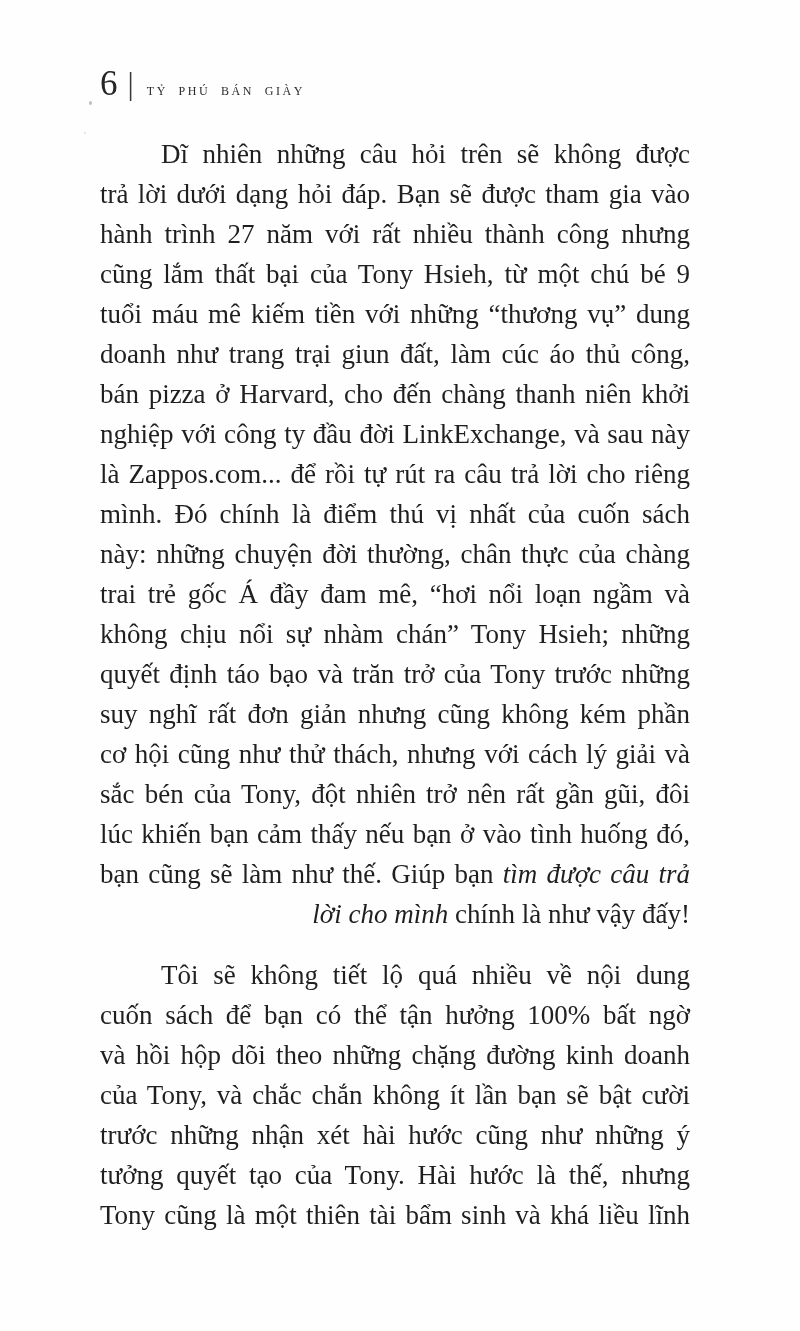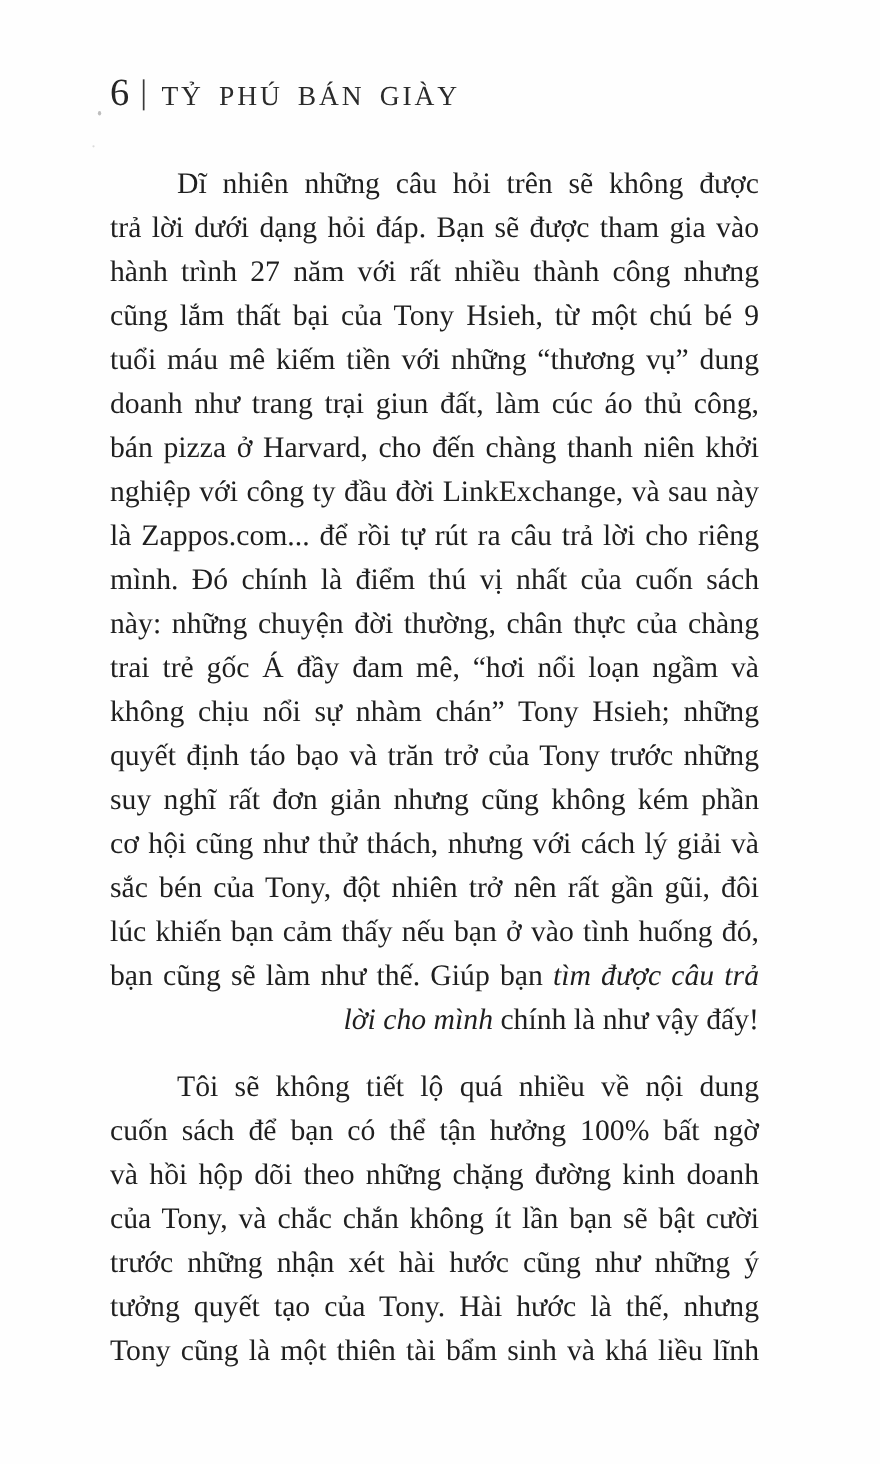--- a/index.html
+++ b/index.html
@@ -28,30 +28,30 @@
   }
   .sep {
     font-size: 31px;
     line-height: 36px;
     margin: 0 13px 0 10px;
     color: #3a3a3a;
     transform: translateY(-1px);
     display: inline-block;
   }
   .btitle {
-    font-size: 25px;
+    font-size: 12px;
     letter-spacing: 2.6px;
     word-spacing: 5px;
     color: #2b2b2b;
   }
   
   .content {
     position: absolute;
     left: 100px;
-    top: 146px;
+    top: 134px;
     width: 590px;
   }
   .paragraph { margin: 0; }
   .paragraph + .paragraph { margin-top: 21px; }
   .line {
     font-size: 27px;
     line-height: 40px;
     height: 40px;
     white-space: normal;
     text-align: right;

